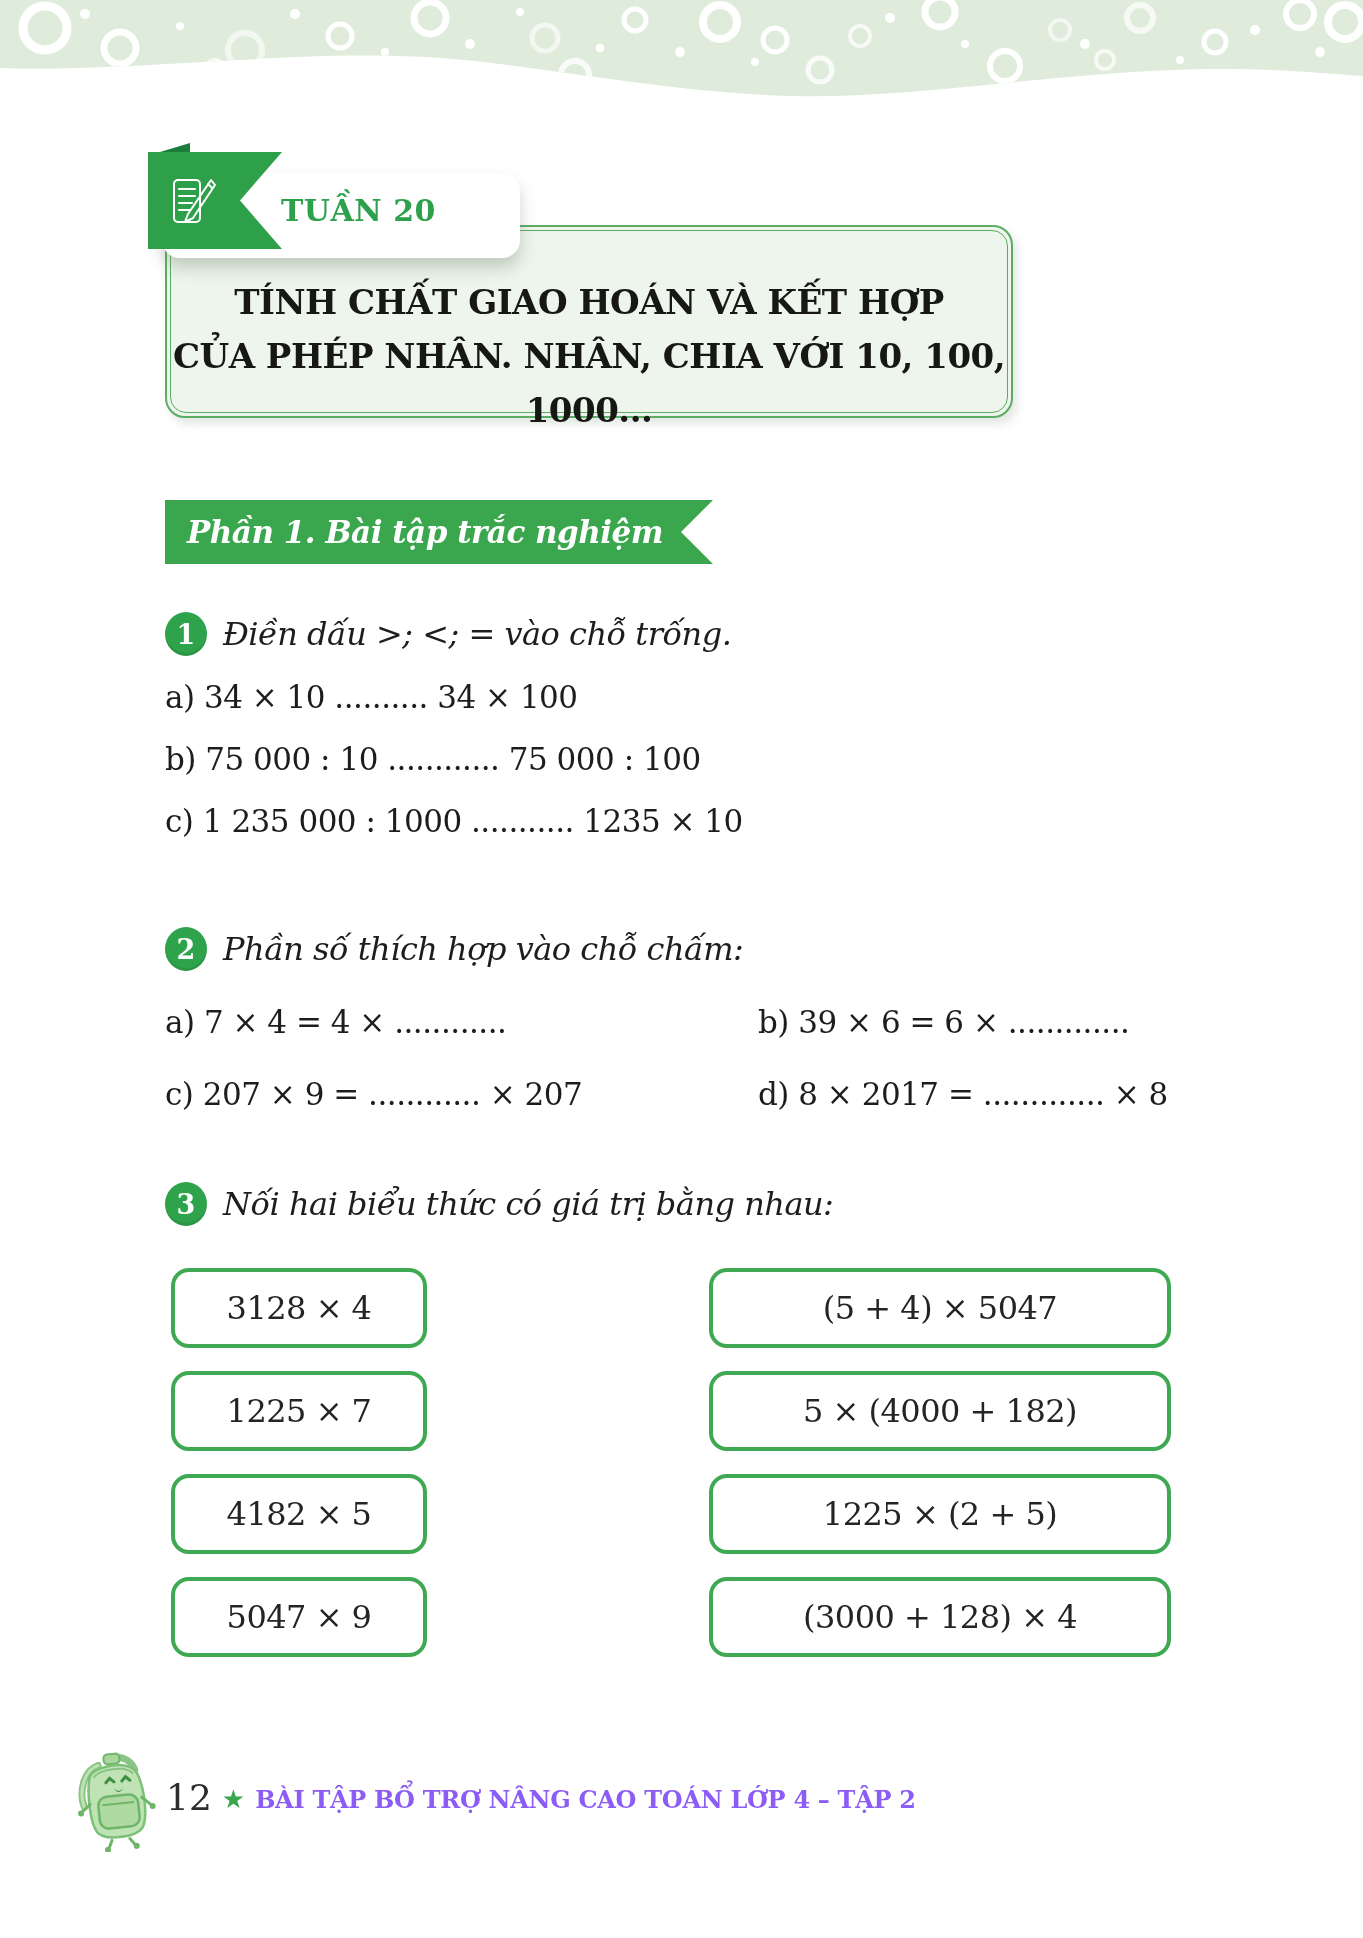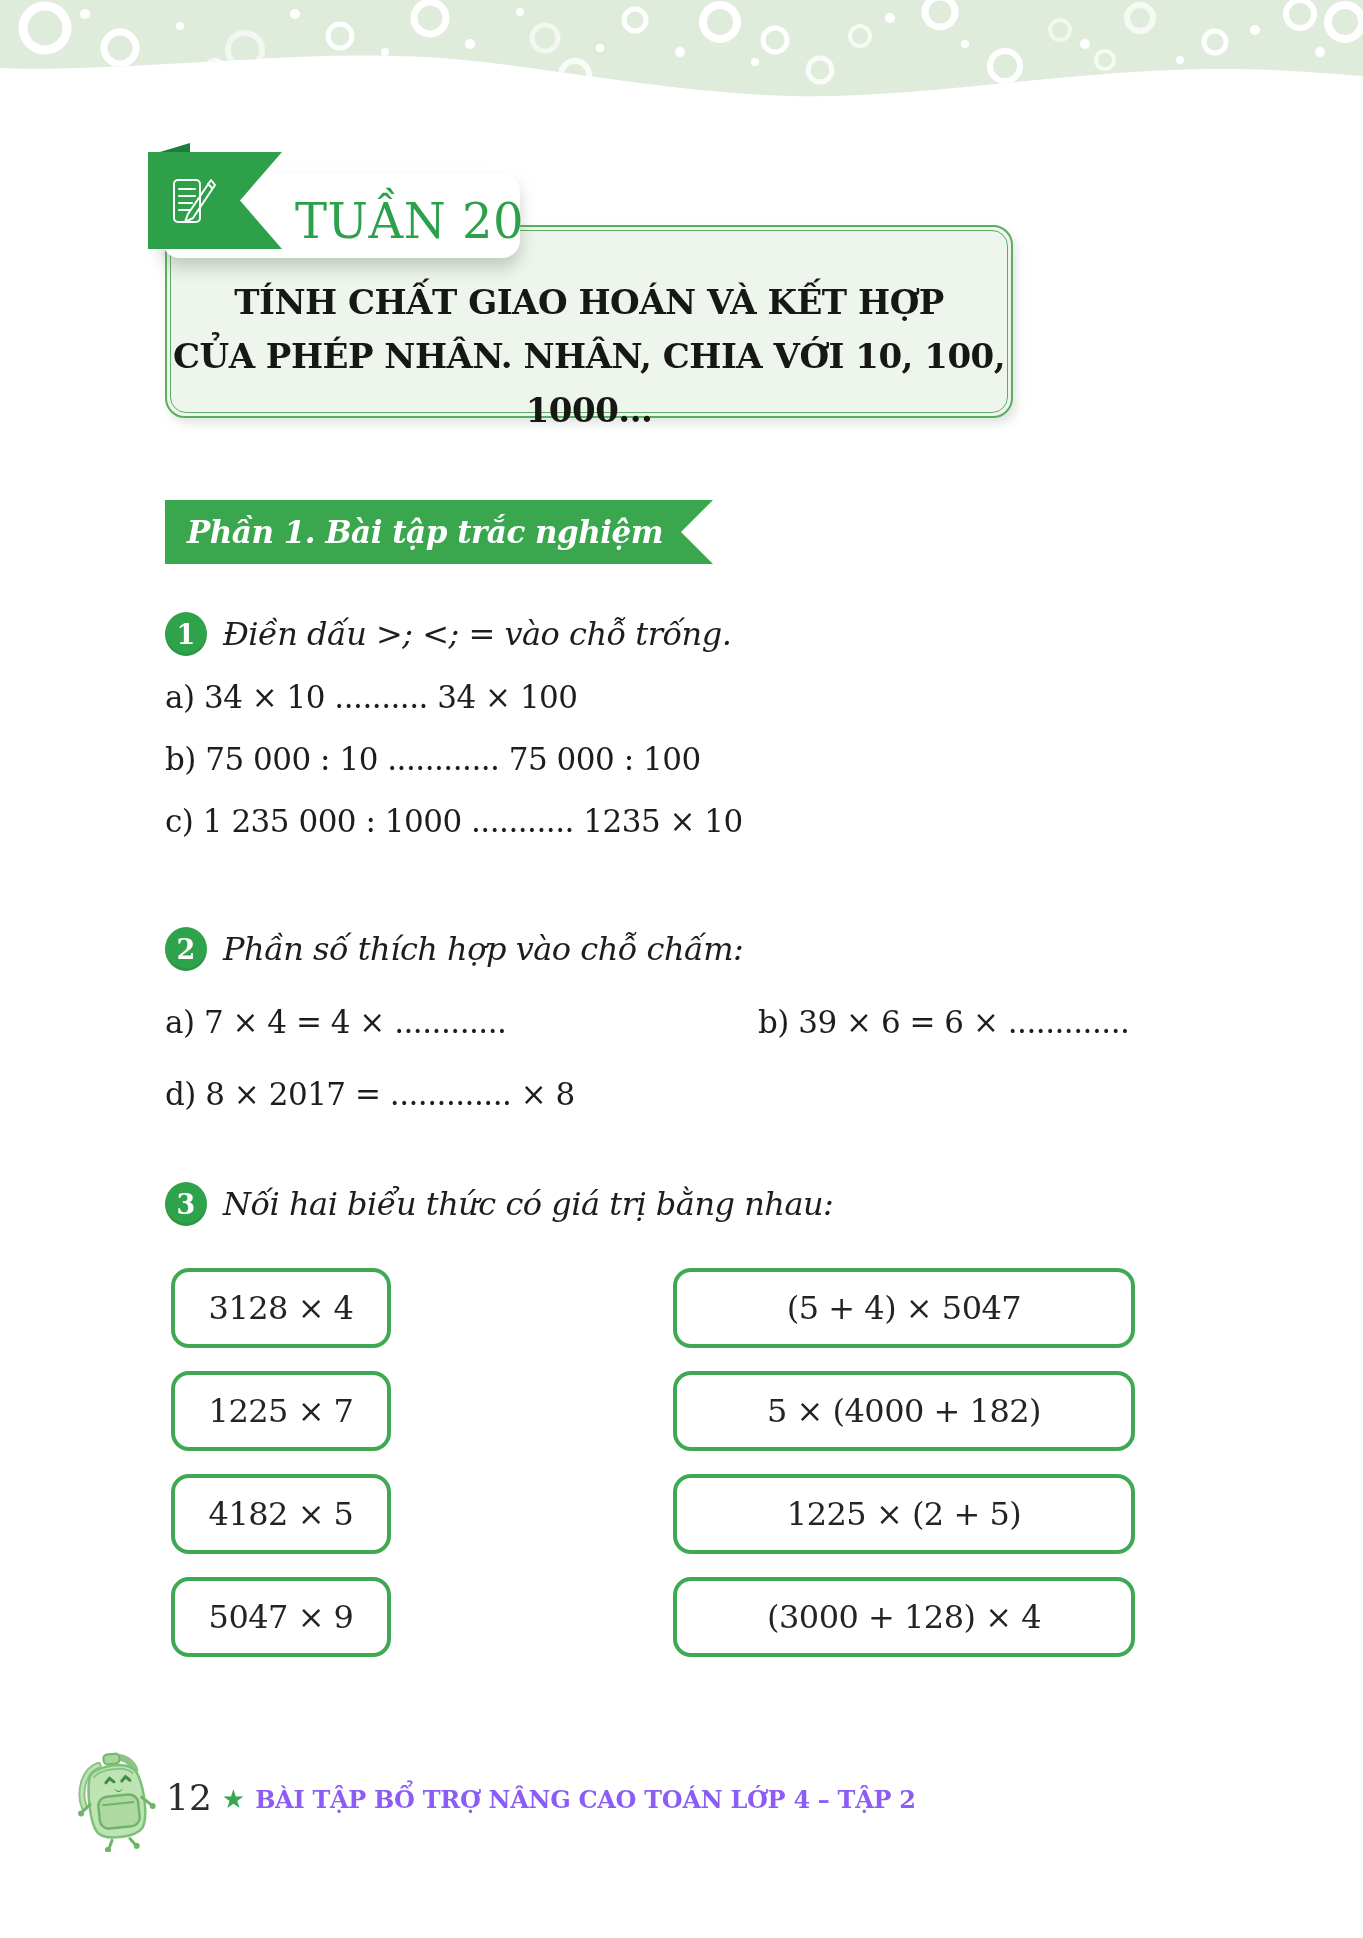--- a/index.html
+++ b/index.html
@@ -51,22 +51,22 @@
     clip-path: polygon(0 100%, 100% 0, 100% 100%);
   }
   .week-ribbon {
     position: absolute; left: 148px; top: 152px; width: 134px; height: 97px;
     background: #2ea04a;
     clip-path: polygon(0 0, 100% 0, calc(100% - 42px) 50%, 100% 100%, 0 100%);
     display: flex; align-items: center;
   }
   .week-ribbon svg { margin-left: 16px; }
   .week-label {
-    position: absolute; left: 295px; top: 193px;
-    font-size: 48px; font-weight: normal; color: #2da04b; letter-spacing: 0.5px;
+    position: absolute; left: 281px; top: 193px;
+    font-size: 30px; font-weight: bold; color: #2da04b; letter-spacing: 0.5px;
   }
 
   
   .section-banner {
     position: absolute; left: 165px; top: 500px; width: 548px; height: 64px;
     background: #3aa74e;
     clip-path: polygon(0 0, 100% 0, calc(100% - 32px) 50%, 100% 100%, 0 100%);
     display: flex; align-items: center;
   }
   .section-banner span {
@@ -109,21 +109,21 @@
     position: relative; margin-top: 42px;
   }
   .match-row { display: flex; margin-bottom: 23px; }
   .match-box {
     height: 80px;
     border: 4px solid #3fa853; border-radius: 18px;
     background: #ffffff;
     display: flex; align-items: center; justify-content: center;
     font-size: 32px; letter-spacing: -0.5px; color: #242422;
   }
-  .match-box.left  { width: 220px; margin-left: 6px; }
+  .match-box.left  { width: 256px; margin-left: 6px; }
   .match-box.right { width: 462px; margin-left: 282px; }
 
   
   .footer {
     position: absolute; left: 72px; top: 1742px;
     display: flex; align-items: center;
   }
   .footer .page-number {
     font-size: 36px; color: #2b2b29; margin-left: 10px; text-align: center;
   }
@@ -231,20 +231,21 @@
   </section>
 
   <section class="exercise ex2">
     <div class="ex-head">
       <span class="badge">2</span>
       <span class="prompt">Phần số thích hợp vào chỗ chấm:</span>
     </div>
     <div class="ex2-grid">
       <div class="math-line">a) 7 × 4 = 4  × ............</div>
       <div class="math-line">b) 39 × 6 = 6 × .............</div>
+      <div class="math-line">c) 207 × 9 = ............  × 207</div>
       <div class="math-line">d) 8 × 2017 = .............  × 8</div>
     </div>
   </section>
 
   <section class="exercise ex3">
     <div class="ex-head">
       <span class="badge">3</span>
       <span class="prompt">Nối hai biểu thức có giá trị bằng nhau:</span>
     </div>
     <div class="match-grid">

